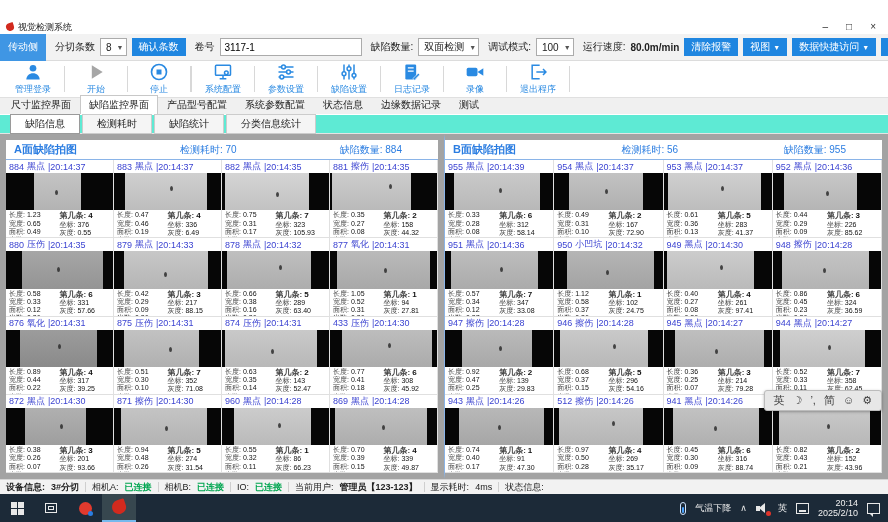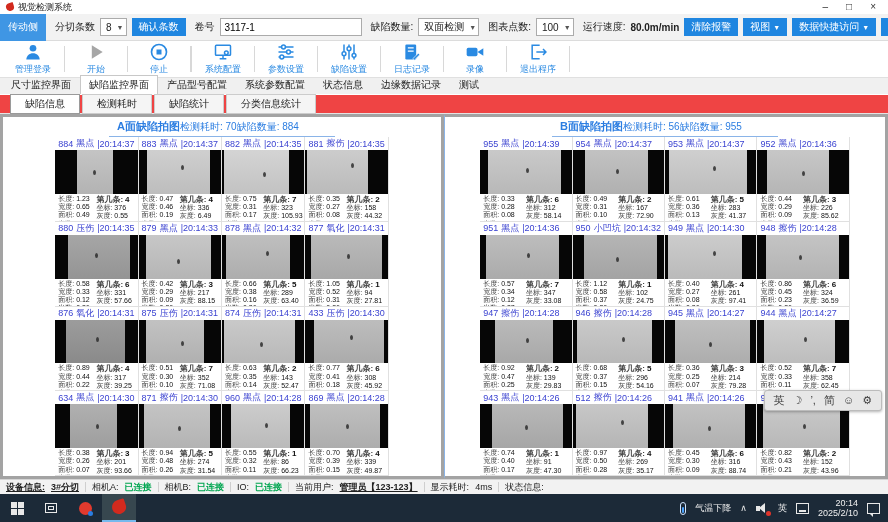--- a/index.html
+++ b/index.html
@@ -1,21 +1,21 @@
 <!DOCTYPE html>
 <html><head>
 <meta charset="utf-8">
 <style>
   *{margin:0;padding:0;box-sizing:border-box;}
   html,body{width:888px;height:522px;overflow:hidden;}
   body{font-family:"Liberation Sans","DejaVu Sans",sans-serif;background:#fff;}
   .screen{position:relative;width:888px;height:522px;display:flex;flex-direction:column;background:#fff;}
 
   
-  .titlebar{height:14px;display:flex;align-items:center;padding:0 4px;background:#fff;flex:0 0 auto;}
+  .titlebar{height:14px;display:flex;align-items:center;padding:0 4px;background:#fff;flex:0 0 auto;margin-top:20px;}
   .app-logo{width:8px;height:8px;background:#d22a1e;border-radius:60% 10% 60% 60%;transform:rotate(-18deg);margin:0 4px 0 2px;}
   .app-title{font-size:9px;color:#222;}
   .win-controls{margin-left:auto;display:flex;gap:18px;padding-right:8px;color:#333;font-size:10px;line-height:14px;}
   .win-controls span{cursor:default;}
 
   
   .toolbar{height:27px;background:#f2f2f2;border-bottom:1px solid #dcdcdc;display:flex;align-items:center;gap:5px;padding:0 0 0 0;flex:0 0 auto;font-size:10px;color:#222;}
   .side-tag{height:27px;display:flex;align-items:center;padding:0 8px;background:#3f96e4;color:#fff;font-size:10px;flex:0 0 auto;}
   .tb-label{margin-left:4px;white-space:nowrap;}
   .combo{display:flex;align-items:center;background:#fff;border:1px solid #ababab;height:18px;padding:0 2px 0 5px;white-space:nowrap;}
@@ -36,27 +36,27 @@
   .action-btn .a-label{font-size:9px;color:#2a8ae2;white-space:nowrap;}
   .action-btn.disabled .a-label{color:#2a8ae2;}
   .action-sep{width:1px;background:#d8d8d8;margin:5px 0;}
 
   
   .maintabs{height:17px;background:#f0f0f0;display:flex;align-items:flex-end;padding-left:2px;border-bottom:1px solid #ffffff;flex:0 0 auto;}
   .maintab{font-size:10px;color:#222;padding:2px 8px;border:1px solid transparent;border-bottom:none;cursor:pointer;white-space:nowrap;}
   .maintab.active{background:#fff;border-color:#c8c8c8;}
 
   
-  .subtabs{height:19px;background:#ef4444;display:flex;align-items:center;gap:2px;padding-left:10px;border-bottom:1px solid #e4e4e4;flex:0 0 auto;}
+  .subtabs{height:19px;background:#5eead4;display:flex;align-items:center;gap:2px;padding-left:10px;border-bottom:1px solid #e4e4e4;flex:0 0 auto;}
   .subtab{font-size:10px;color:#222;padding:2px 14px;background:#f5f5f5;border:1px solid #cccccc;cursor:pointer;white-space:nowrap;}
   .subtab.active{background:#fff;border-color:#9a9a9a;}
 
   
   .panels{flex:1 1 auto;display:flex;min-height:0;}
-  .panel{width:50%;display:flex;flex-direction:column;border:3px solid #a3a3a3;min-height:0;align-items:center;}
+  .panel{width:50%;display:flex;flex-direction:column;border:6px solid #a3a3a3;min-height:0;}
   .panel+.panel{border-left:1px solid #8ab4e8;}
   .panel-head{height:20px;display:flex;align-items:center;padding:0 8px;border-bottom:1px solid #8ab4e8;flex:0 0 auto;}
   .panel-title{color:#2b7de1;font-size:11px;font-weight:bold;}
   .panel-elapsed{margin-left:auto;margin-right:auto;color:#2b7de1;font-size:10px;}
   .panel-count{color:#2b7de1;font-size:10px;margin-right:28px;}
   .grid{flex:1 1 auto;display:grid;grid-template-columns:repeat(4,1fr);grid-template-rows:repeat(4,1fr);min-height:0;}
   .cell{display:flex;flex-direction:column;border-right:1px solid #e0e0e0;border-bottom:1px solid #e0e0e0;overflow:hidden;cursor:pointer;background:#fff;}
   .cell-head{height:13px;flex:0 0 auto;display:flex;align-items:center;gap:3px;padding:0 3px;font-size:9px;color:#3b43d1;white-space:nowrap;overflow:hidden;}
   .cell-img{flex:1 1 auto;position:relative;overflow:hidden;background:#bdbdbd;}
   .bar-l{position:absolute;left:0;top:0;bottom:0;background:#060606;}
@@ -68,21 +68,21 @@
   .stat .lbl{color:#444;}
   .stat .val{color:#111;}
   .stat.strip{font-size:8px;font-weight:bold;color:#000;}
 
   
   .ime-bar{position:absolute;right:6px;top:390px;height:21px;background:#e7e7e7;border:1px solid #bcbcbc;border-radius:3px;box-shadow:0 1px 3px rgba(0,0,0,.3);display:flex;align-items:center;gap:8px;padding:0 9px;z-index:5;}
   .ime-item{font-size:11px;color:#3c3c3c;cursor:pointer;line-height:1;}
 
   
   .statusbar{height:15px;background:#f2f2f2;border-top:1px solid #d5d5d5;display:flex;align-items:center;gap:6px;padding:0 6px;font-size:9px;color:#222;flex:0 0 auto;white-space:nowrap;}
-  .statusbar b{font-weight:bold;text-decoration:underline;}
+  .statusbar b{font-weight:bold;}
   .st-green{color:#00a650;font-weight:bold;}
   .st-sep{width:1px;height:10px;background:#cfcfcf;}
 
   
   .taskbar{height:28px;background:#1c2a38;display:flex;align-items:stretch;flex:0 0 auto;}
   .tb-icon{width:34px;display:flex;align-items:center;justify-content:center;cursor:pointer;}
   .tb-app-active{background:#37474f;border-bottom:2px solid #76b9ed;}
   .win-logo{display:grid;grid-template-columns:6px 6px;grid-template-rows:6px 6px;gap:1px;}
   .win-logo i{background:#e8e8e8;display:block;}
   .taskview-icon{width:12px;height:10px;border:1px solid #e8e8e8;position:relative;}
@@ -127,21 +127,21 @@
       <span class="arrow">▼</span>
     </span>
     <button class="btn-blue">确认条数</button>
     <span class="tb-label">卷号</span>
     <input class="roll-input" value="3117-1" style="">
     <span class="tb-label">缺陷数量:</span>
     <span class="combo combo-mode">
       <span>双面检测</span>
       <span class="arrow">▼</span>
     </span>
-    <span class="tb-label">图表点数:</span>
+    <span class="tb-label">调试模式:</span>
     <span class="combo combo-points">
       <span>100</span>
       <span class="arrow">▼</span>
     </span>
     <span class="tb-label">运行速度:</span>
     <span class="speed-value">80.0m/min</span>
     <div class="tb-right">
       <button class="btn-blue">清除报警</button>
       <button class="btn-blue"><span>视图</span><span class="menu-caret">▼</span></button>
       <button class="btn-blue"><span>数据快捷访问</span><span class="menu-caret">▼</span></button>
@@ -803,21 +803,21 @@
                 </div>
         <div class="stat">
                   <span class="lbl">灰度:</span>
                   <span class="val">45.92</span>
                 </div>
       </div>
     </div>
   </div>
           <div class="cell">
     <div class="cell-head">
-      <span>634</span>
+      <span>872</span>
       <span>黑点</span>
       <span>|20:14:30</span>
     </div>
     <div class="cell-img" style="background: linear-gradient(rgb(176, 176, 176), rgb(158, 158, 158));">
       <div class="bar-l" style="width: 18%;"></div>
       <div class="speck" style="left: 50%; top: 44%;"></div>
       <div class="bar-r" style="width: 25%;"></div>
     </div>
     <div class="cell-info">
       <div class="col">

